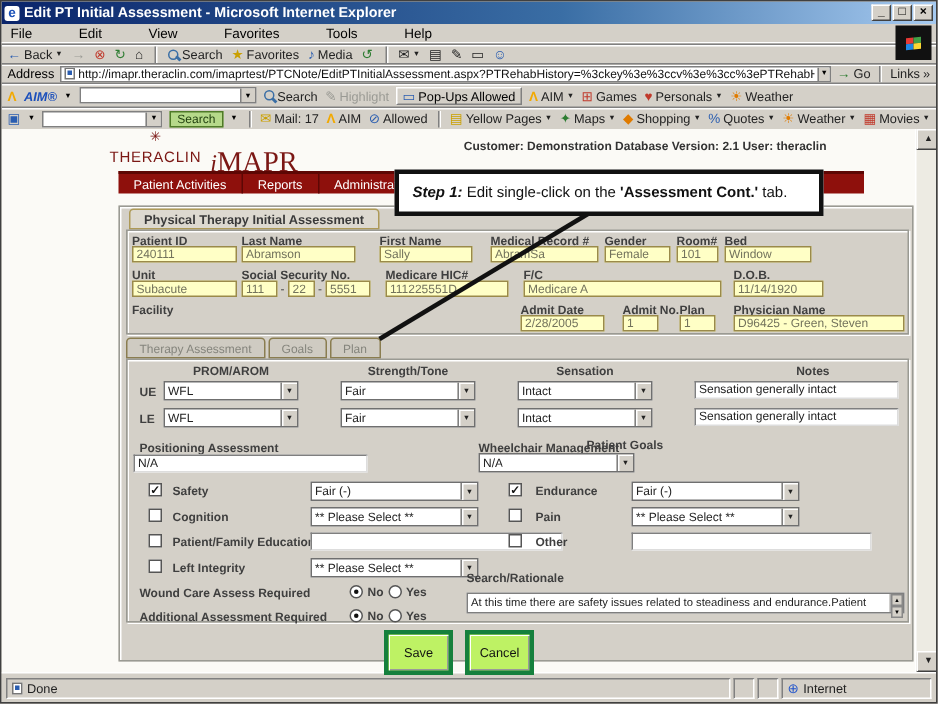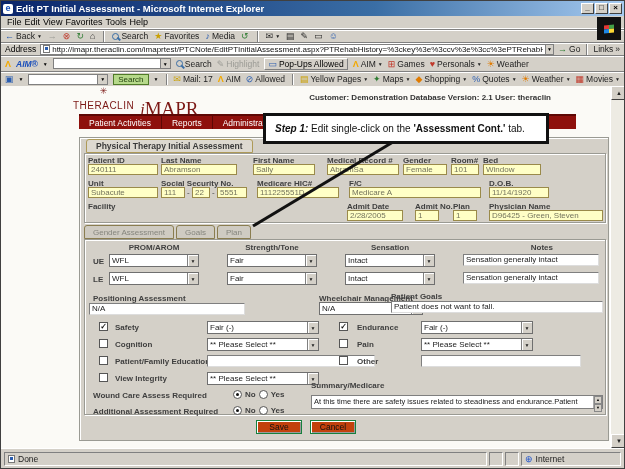--- a/index.html
+++ b/index.html
@@ -5,21 +5,21 @@
   *{box-sizing:border-box;margin:0;padding:0}
   body{font-family:"Liberation Sans",sans-serif;background:#555}
   .screen{position:relative;width:625px;height:469px;background:#D4D0C8;overflow:hidden;border:1px solid #404040}
   .bar{position:absolute;left:0;right:0;display:flex;align-items:center}
   
   .titlebar{top:0;height:15px;background:linear-gradient(90deg,#0A246A,#3A6EA5 60%,#A6CAF0);color:#fff;font-size:9.5px;font-weight:bold;padding:0 2px;gap:3px}
   .ie-ico{width:10px;height:10px;background:#fff;color:#1a50b8;font-weight:bold;font-size:9px;line-height:9px;text-align:center;border-radius:2px}
   .wbtns{margin-left:auto;display:flex;gap:1px}
   .wbtn{width:13px;height:11px;background:#D4D0C8;border:1px solid;border-color:#fff #404040 #404040 #fff;font-size:8px;line-height:8px;text-align:center;color:#000;font-weight:bold}
   
-  .menubar{top:15px;height:13px;background:#D4D0C8;border-bottom:1px solid #fff;font-size:9px;gap:3px;padding:0 6px}
+  .menubar{top:15px;height:13px;background:#D4D0C8;border-bottom:1px solid #fff;font-size:9px;gap:31px;padding:0 6px}
   .btnbar{top:28px;height:13px;background:#D4D0C8;font-size:8.5px;gap:6px;padding:0 4px;border-top:1px solid #808080;box-shadow:inset 0 1px 0 #fff}
   .addrbar{top:41px;height:13px;background:#D4D0C8;font-size:8.5px;gap:4px;padding:0 4px;border-top:1px solid #808080;box-shadow:inset 0 1px 0 #fff}
   .aimbar{top:54px;height:16px;background:#D4D0C8;font-size:8.5px;gap:5px;padding:0 4px;border-top:1px solid #808080;box-shadow:inset 0 1px 0 #fff}
   .compbar{top:70px;height:15px;background:#D4D0C8;font-size:8.5px;gap:5px;padding:0 4px;border-top:1px solid #808080;box-shadow:inset 0 1px 0 #fff}
   .tbi{display:inline-flex;align-items:center;gap:2px;color:#222;white-space:nowrap}
   .sep{width:1px;height:11px;background:#808080;box-shadow:1px 0 0 #fff;margin:0 2px}
   .ig{font-size:9px;line-height:10px}
   .blue{color:#2a5db0}.green{color:#2e7d32}.red{color:#c0392b}.gold{color:#caa002}.org{color:#e07b00}.yel{color:#f2a900;font-weight:bold}
   .gray{color:#9a9a94}
   .mag{width:7px;height:7px;border:1.5px solid #3a6ea5;border-radius:50%;position:relative;display:inline-block}
@@ -70,21 +70,21 @@
   .hdr{position:absolute;font-size:8px;font-weight:bold;color:#3f3f3f;text-align:center}
   .cb{position:absolute;width:9px;height:9px;background:#fff;border:1px solid #555;font-size:8px;line-height:8px;text-align:center;color:#111;font-weight:bold}
   .cb::after{content:""}.cb.on::after{content:"✓"}
   .radio{width:9px;height:9px;background:#fff;border:1px solid #555;border-radius:50%;position:relative;display:inline-block;flex:none}
   .radio.on::after{content:"";position:absolute;left:2px;top:2px;width:3px;height:3px;border-radius:50%;background:#111}
   .rgroup{position:absolute;display:flex;align-items:center;gap:3px;font-size:8px;font-weight:bold;color:#3f3f3f}
   .ta{position:absolute;background:#fff;border:1px solid #7f7f7f;display:flex}
   .ta .tx{flex:1;font-size:7.5px;line-height:1.3;color:#222;padding:1px 2px;overflow:hidden}
   .ta .sc{width:9px;background:#EDEBE3;border-left:1px solid #aaa;display:flex;flex-direction:column;justify-content:space-between}
   .ta .sc span{height:8px;background:#D4D0C8;border:1px solid #888;font-size:4px;text-align:center;line-height:6px}
-  .pbtn{position:absolute;height:14px;background:#c2410c;border:1px solid #15803d;box-shadow:inset 1px 1px 0 #fff,inset -1px -1px 0 #9a9a9a;font-size:8.5px;color:#111;display:flex;align-items:center;justify-content:center}
+  .pbtn{position:absolute;height:30px;background:#bef264;border:3px solid #15803d;box-shadow:inset 1px 1px 0 #fff,inset -1px -1px 0 #9a9a9a;font-size:8.5px;color:#111;display:flex;align-items:center;justify-content:center}
   
   .statusbar{top:447px;height:22px;background:#D4D0C8;border-top:1px solid #fff;padding:2px 3px 4px;gap:2px;box-shadow:inset 0 2px 0 #D4D0C8}
   .pane{height:14px;border:1px solid;border-color:#808080 #fff #fff #808080;display:flex;align-items:center;gap:3px;font-size:8.5px;color:#222;padding:0 3px}
   .pane.grow{flex:1}
   .globe{color:#2255cc;font-size:9px}
 </style>
 </head>
 <body>
 
 <div class="screen">
@@ -347,21 +347,21 @@
         <span class="yf" style="left:262px;top:56px;width:56px">2/28/2005</span>
         <span class="lbl" style="left:330px;top:48px">Admit No.</span>
         <span class="yf" style="left:330px;top:56px;width:24px">1</span>
         <span class="lbl" style="left:368px;top:48px">Plan</span>
         <span class="yf" style="left:368px;top:56px;width:24px">1</span>
         <span class="lbl" style="left:404px;top:48px">Physician Name</span>
         <span class="yf" style="left:404px;top:56px;width:114px">D96425 - Green, Steven</span>
       </div>
 
       <div class="tabs">
-        <span class="tab">Gender Assessment</span>
+        <span class="tab">Therapy Assessment</span>
         <span class="tab">Goals</span>
         <span class="tab">Plan</span>
       </div>
 
       <div class="fs fs-asm">
         <span class="hdr" style="left:24px;top:3px;width:90px">PROM/AROM</span>
         <span class="hdr" style="left:142px;top:3px;width:90px">Strength/Tone</span>
         <span class="hdr" style="left:260px;top:3px;width:90px">Sensation</span>
         <span class="hdr" style="left:378px;top:3px;width:90px;text-align:right">Notes</span>
 
@@ -396,21 +396,20 @@
         <span class="wf" style="left:378px;top:32px;width:136px">Sensation generally intact</span>
 
         <span class="lbl" style="left:8px;top:54px">Positioning Assessment</span>
         <span class="wf" style="left:4px;top:63px;width:156px">N/A</span>
         <span class="lbl" style="left:234px;top:54px">Wheelchair Management</span>
         <span class="sel" style="left:234px;top:62px;width:104px">
             <span class="txt">N/A</span>
             <span class="sb">▼</span>
           </span>
         <span class="lbl" style="left:306px;top:52px">Patient Goals</span>
-        <span class="wf" style="left:306px;top:61px;width:212px">Patient does not want to fall.</span>
 
         <span class="cb on" style="left:14px;top:82px"></span>
         <span class="lbl" style="left:30px;top:83px">Safety</span>
         <span class="sel" style="left:122px;top:81px;width:112px">
             <span class="txt">Fair (-)</span>
             <span class="sb">▼</span>
           </span>
         <span class="cb on" style="left:254px;top:82px"></span>
         <span class="lbl" style="left:272px;top:83px">Endurance</span>
         <span class="sel" style="left:336px;top:81px;width:112px">
@@ -432,42 +431,42 @@
           </span>
 
         <span class="cb" style="left:14px;top:116px"></span>
         <span class="lbl" style="left:30px;top:117px">Patient/Family Education</span>
         <span class="wf" style="left:122px;top:115px;width:168px"></span>
         <span class="cb" style="left:254px;top:116px"></span>
         <span class="lbl" style="left:272px;top:117px">Other</span>
         <span class="wf" style="left:336px;top:115px;width:160px"></span>
 
         <span class="cb" style="left:14px;top:133px"></span>
-        <span class="lbl" style="left:30px;top:134px">View Integrity</span>
+        <span class="lbl" style="left:30px;top:134px">Left Integrity</span>
         <span class="sel" style="left:122px;top:132px;width:112px">
             <span class="txt">** Please Select **</span>
             <span class="sb">▼</span>
           </span>
 
         <span class="lbl" style="left:8px;top:151px">Wound Care Assess Required</span>
         <span class="rgroup" style="left:148px;top:150px">
           <span class="radio on"></span>
             <span>No</span>
           <span class="radio"></span>
             <span>Yes</span>
         </span>
         <span class="lbl" style="left:8px;top:167px">Additional Assessment Required</span>
         <span class="rgroup" style="left:148px;top:166px">
           <span class="radio on"></span>
             <span>No</span>
           <span class="radio"></span>
             <span>Yes</span>
         </span>
 
-        <span class="lbl" style="left:226px;top:141px">Summary/Medicare</span>
+        <span class="lbl" style="left:226px;top:141px">Search/Rationale</span>
         <span class="ta" style="left:226px;top:155px;width:292px;height:14px">
           <span class="tx">At this time there are safety issues related to steadiness and endurance.Patient has rolling walker but doesn't use it.</span>
           <span class="sc">
               <span>▲</span>
               <span>▼</span>
             </span>
         </span>
       </div>
 
       <span class="pbtn" style="left:176px;top:282px;width:46px">Save</span>

